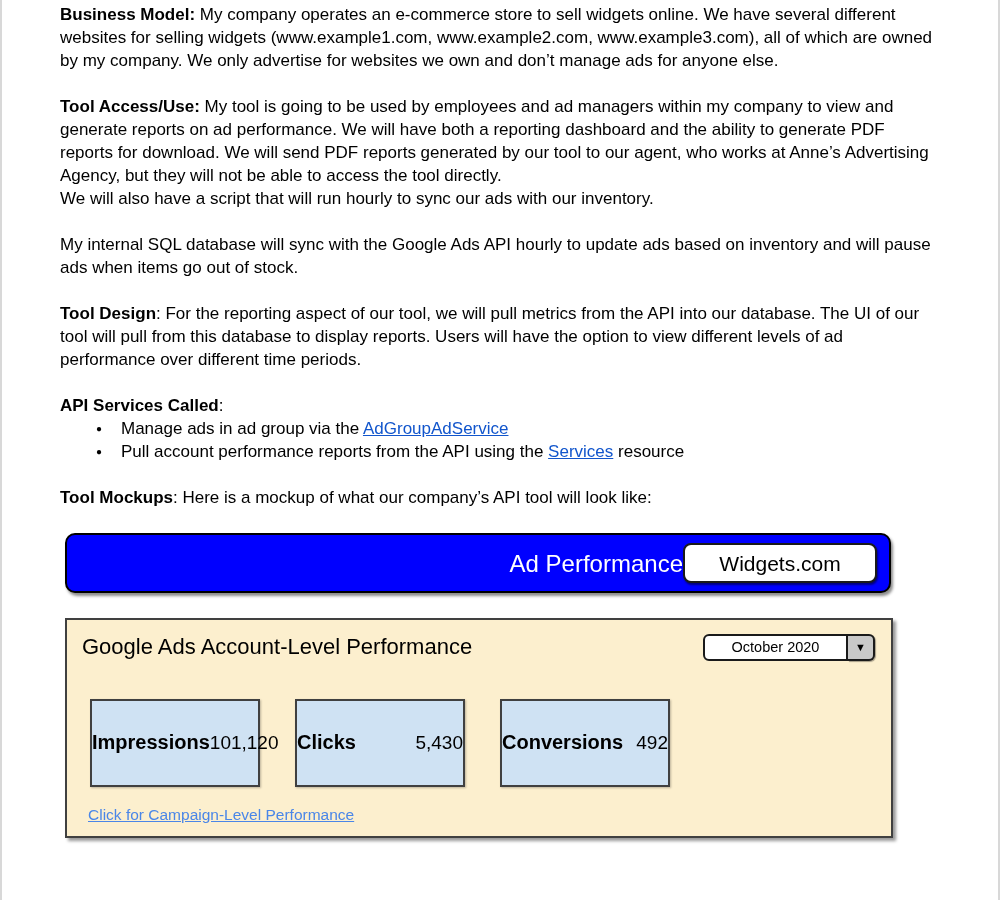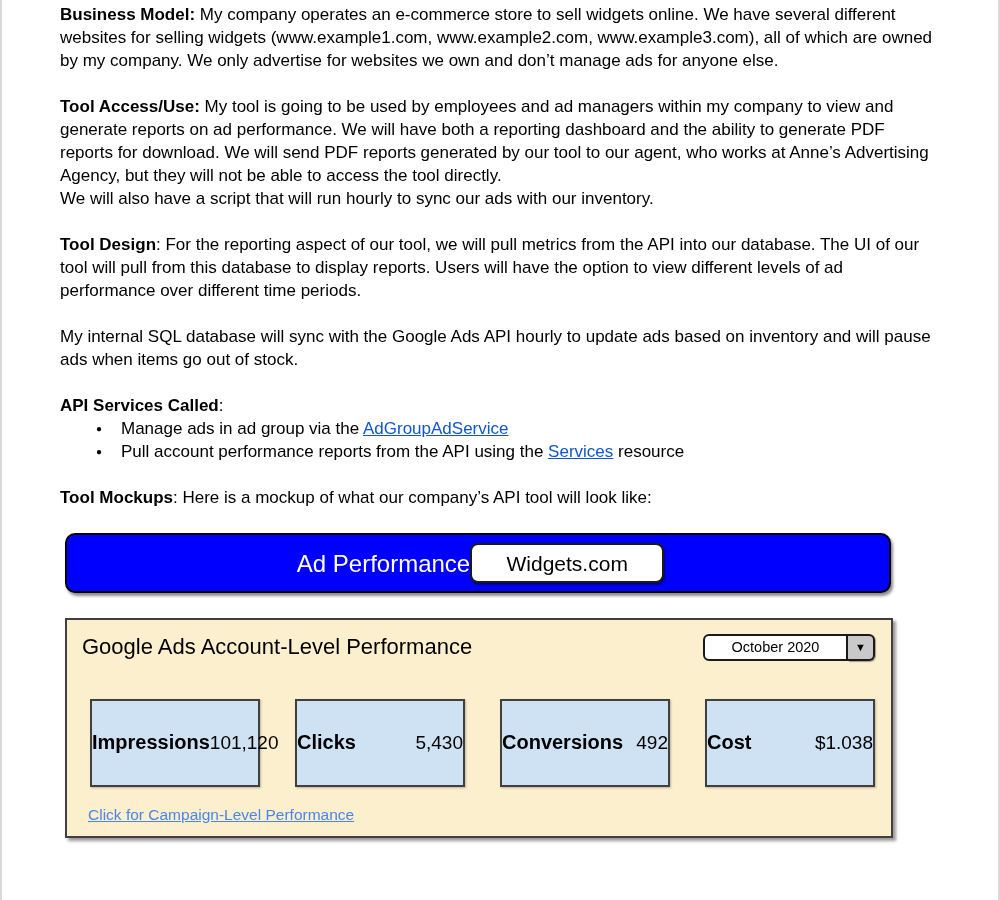--- a/index.html
+++ b/index.html
@@ -31,21 +31,21 @@
   .bullet-text { flex: 1; }
 
   
   .mock-bar {
     width: 826px; height: 60px;
     margin: 24px 0 25px 5px;
     background: #0000ff;
     border: 2px solid #000;
     border-radius: 10px;
     box-shadow: 2px 3px 3px rgba(0,0,0,0.45);
-    display: flex; align-items: center; justify-content: center;
+    display: flex; align-items: center; justify-content: flex-end;
     padding: 0 12px 0 17px;
   }
   .mock-bar-title { color: #fff; font-size: 24px; }
   .site-button {
     width: 194px; height: 40px;
     background: #fff;
     border: 2px solid #1a1a1a;
     border-radius: 8px;
     box-shadow: 1px 2px 2px rgba(0,0,0,0.5);
     display: flex; align-items: center; justify-content: center;
@@ -113,23 +113,23 @@
 <body>
 
 <div class="page">
   <div class="content">
 
 
     <p class="para"><b>Business Model:</b><span> My company operates an e-commerce store to sell widgets online. We have several different websites for selling widgets (www.example1.com, www.example2.com, www.example3.com), all of which are owned by my company. We only advertise for websites we own and don’t manage ads for anyone else.</span></p>
 
     <p class="para"><b>Tool Access/Use:</b><span> My tool is going to be used by employees and ad managers within my company to view and generate reports on ad performance. We will have both a reporting dashboard and the ability to generate PDF reports for download. We will send PDF reports generated by our tool to our agent, who works at Anne’s Advertising Agency, but they will not be able to access the tool directly.</span><span class="line2">We will also have a script that will run hourly to sync our ads with our inventory.</span></p>
 
+    <p class="para">My internal SQL database will sync with the Google Ads API hourly to update ads based on inventory and will pause ads when items go out of stock.</p>
+
     <p class="para"><b>Tool Design</b><span>: For the reporting aspect of our tool, we will pull metrics from the API into our database. The UI of our tool will pull from this database to display reports. Users will have the option to view different levels of ad performance over different time periods.</span></p>
-
-    <p class="para">My internal SQL database will sync with the Google Ads API hourly to update ads based on inventory and will pause ads when items go out of stock.</p>
 
     <div class="para">
       <div><b>API Services Called</b><span>:</span></div>
       <div class="bullet-row">
         <span class="bullet-marker">●</span>
         <span class="bullet-text"><span>Manage ads in ad group via the </span><a class="doc-link">AdGroupAdService</a><span></span></span>
       </div>
       <div class="bullet-row">
         <span class="bullet-marker">●</span>
         <span class="bullet-text"><span>Pull account performance reports from the API using the </span><a class="doc-link">Services</a><span> resource</span></span>
@@ -160,23 +160,19 @@
           <span class="card-value">101,120</span>
         </div>
         <div class="card">
           <span class="card-label">Clicks</span>
           <span class="card-value">5,430</span>
         </div>
         <div class="card">
           <span class="card-label">Conversions</span>
           <span class="card-value">492</span>
         </div>
-        <div class="card">
-          <span class="card-label">Cost</span>
-          <span class="card-value">$1.038</span>
-        </div>
       </div>
 
       <a class="panel-link">Click for Campaign-Level Performance</a>
     </div>
 
   </div>
 </div>
 
 </body></html>

